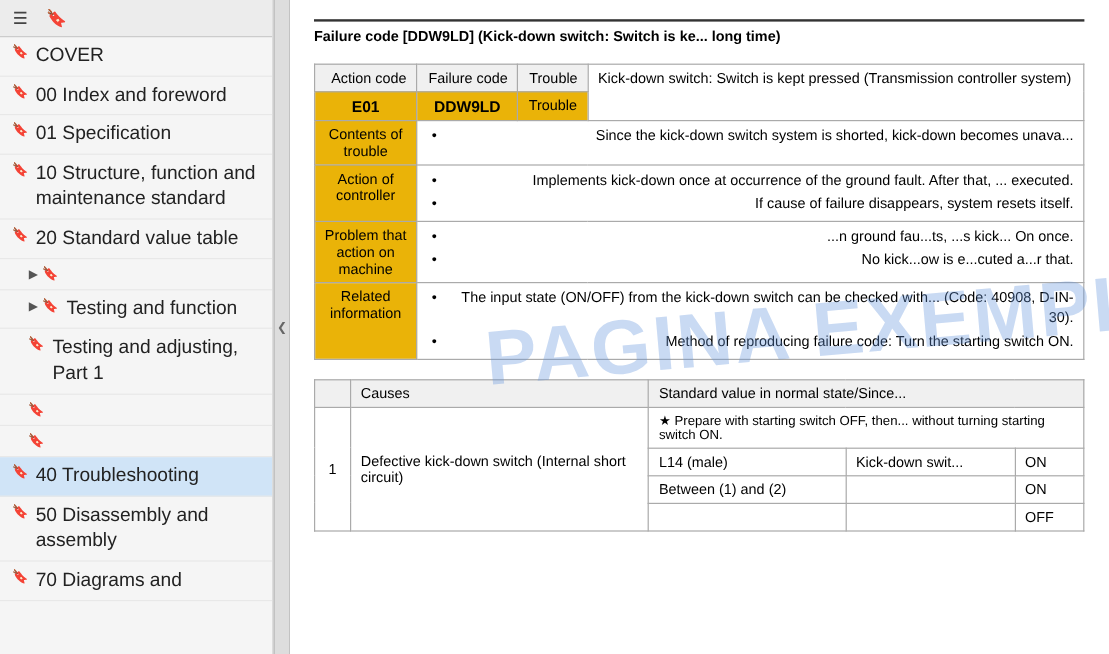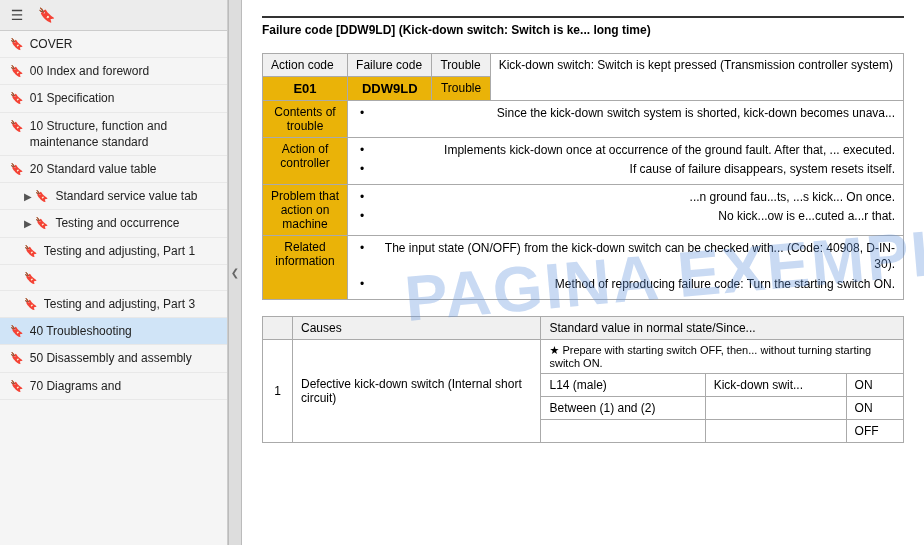--- a/index.html
+++ b/index.html
@@ -55,21 +55,21 @@
       flex-shrink: 0;
     }
     .sidebar-item-expander {
       margin-right: 4px;
       color: #555;
       font-size: 10px;
       flex-shrink: 0;
       margin-top: 2px;
     }
     .sidebar-item-label {
-      font-size: 12px;
+      font-size: 16px;
       color: #222;
       line-height: 1.35;
     }
 
     
     #collapse-handle {
       width: 14px;
       background: #ddd;
       display: flex;
       align-items: center;
@@ -106,21 +106,21 @@
       margin-bottom: 16px;
       font-size: 12px;
     }
     .fc-table td, .fc-table th {
       border: 1px solid #aaa;
       padding: 4px 8px;
       vertical-align: top;
     }
     .fc-table th {
       background: #f0f0f0;
-      text-align: left;
+      text-align: right;
       font-weight: normal;
     }
     .fc-table .center { text-align: center; }
     .fc-table .label-cell {
       text-align: center;
       background: #eab308;
       font-size: 12px;
       white-space: nowrap;
     }
     .fc-table .content-cell {
@@ -207,37 +207,35 @@
         <span class="sidebar-item-icon">🔖</span>
         <span class="sidebar-item-label">10 Structure, function and maintenance standard</span>
       </div>
       <div class="sidebar-item" style="padding-left: 10px;">
         <span class="sidebar-item-icon">🔖</span>
         <span class="sidebar-item-label">20 Standard value table</span>
       </div>
       <div class="sidebar-item" style="padding-left: 24px;">
         <span class="sidebar-item-expander">▶</span>
         <span class="sidebar-item-icon">🔖</span>
-        <span class="sidebar-item-label">Standard service value tab</span>
       </div>
       <div class="sidebar-item" style="padding-left: 24px;">
         <span class="sidebar-item-expander">▶</span>
         <span class="sidebar-item-icon">🔖</span>
-        <span class="sidebar-item-label">Testing and occurrence</span>
+        <span class="sidebar-item-label">Testing and function</span>
       </div>
       <div class="sidebar-item" style="padding-left: 24px;">
         <span class="sidebar-item-icon">🔖</span>
         <span class="sidebar-item-label">Testing and adjusting, Part 1</span>
       </div>
       <div class="sidebar-item" style="padding-left: 24px;">
         <span class="sidebar-item-icon">🔖</span>
       </div>
       <div class="sidebar-item" style="padding-left: 24px;">
         <span class="sidebar-item-icon">🔖</span>
-        <span class="sidebar-item-label">Testing and adjusting, Part 3</span>
       </div>
       <div class="sidebar-item active" style="padding-left: 10px;">
         <span class="sidebar-item-icon">🔖</span>
         <span class="sidebar-item-label">40 Troubleshooting</span>
       </div>
       <div class="sidebar-item" style="padding-left: 10px;">
         <span class="sidebar-item-icon">🔖</span>
         <span class="sidebar-item-label">50 Disassembly and assembly</span>
       </div>
       <div class="sidebar-item" style="padding-left: 10px;">

